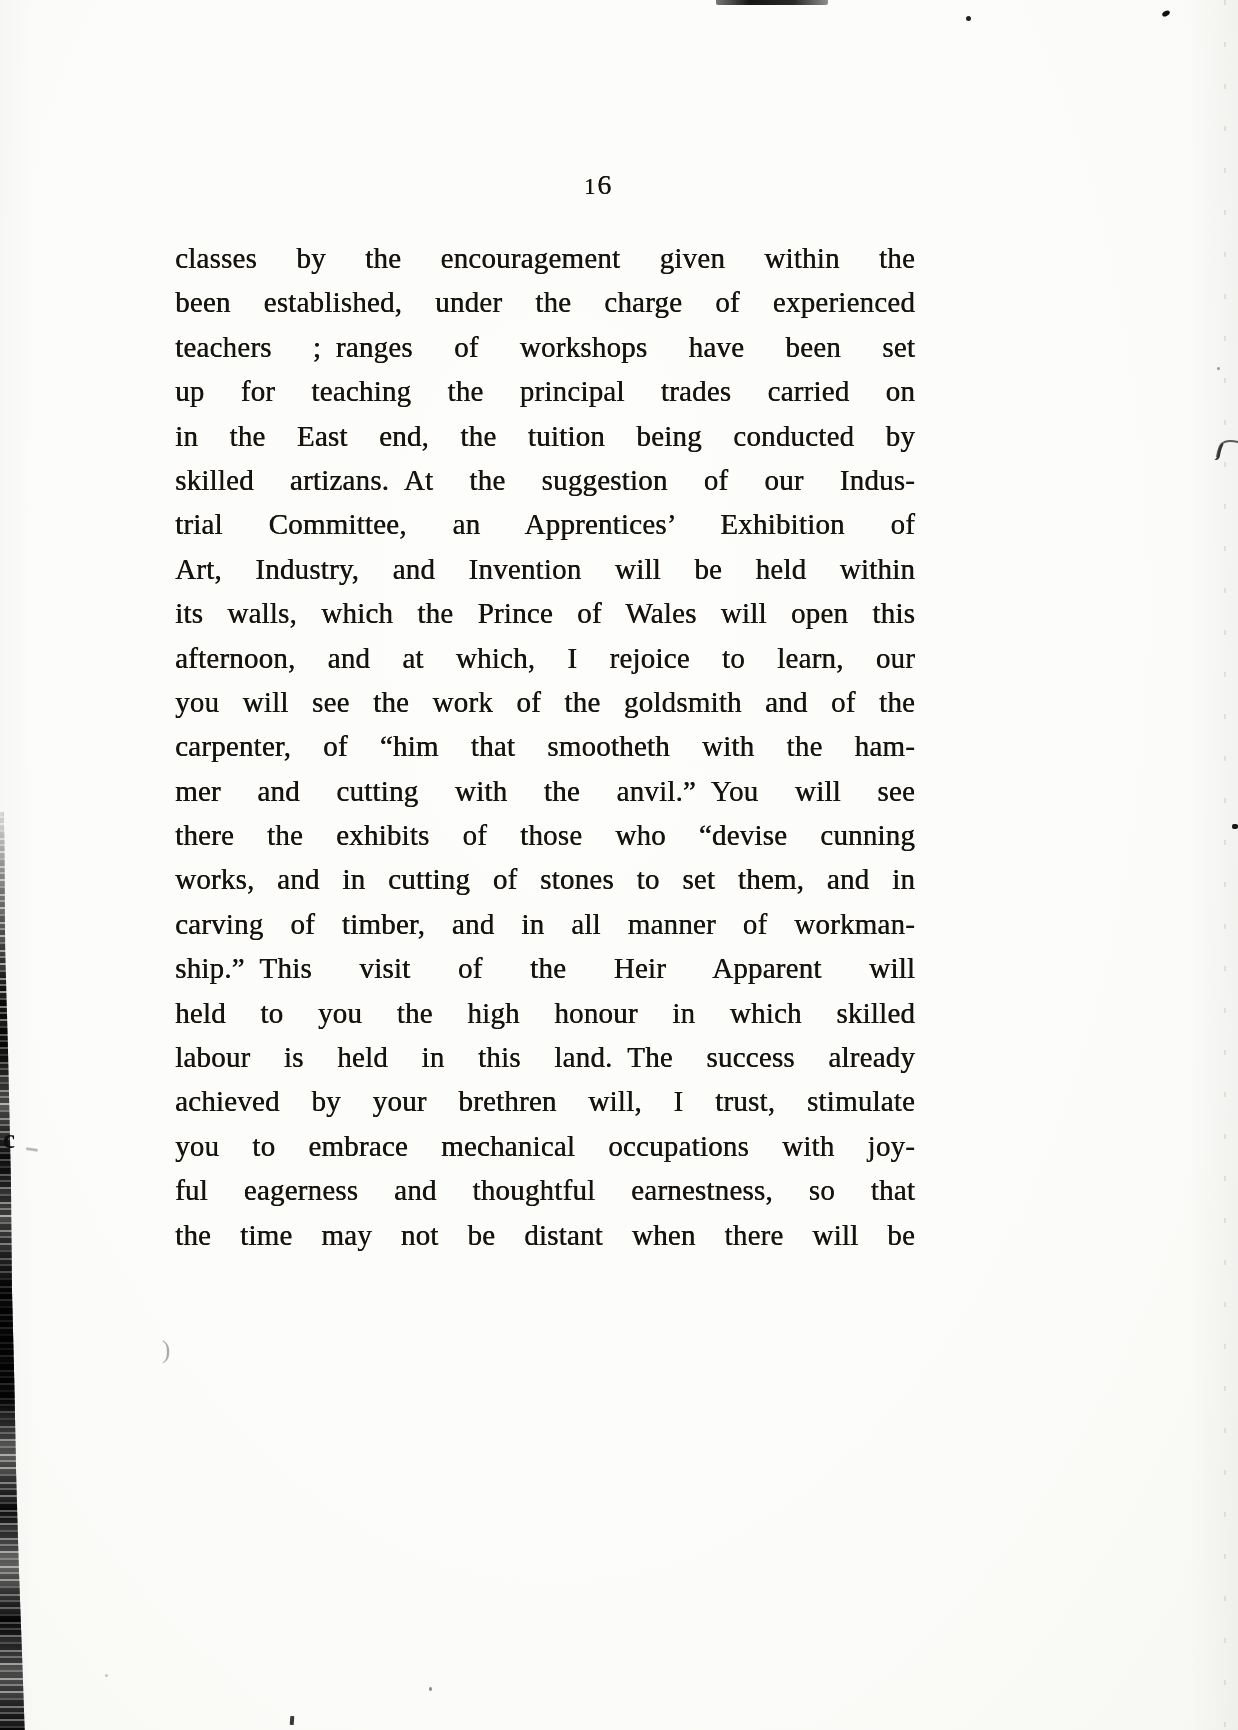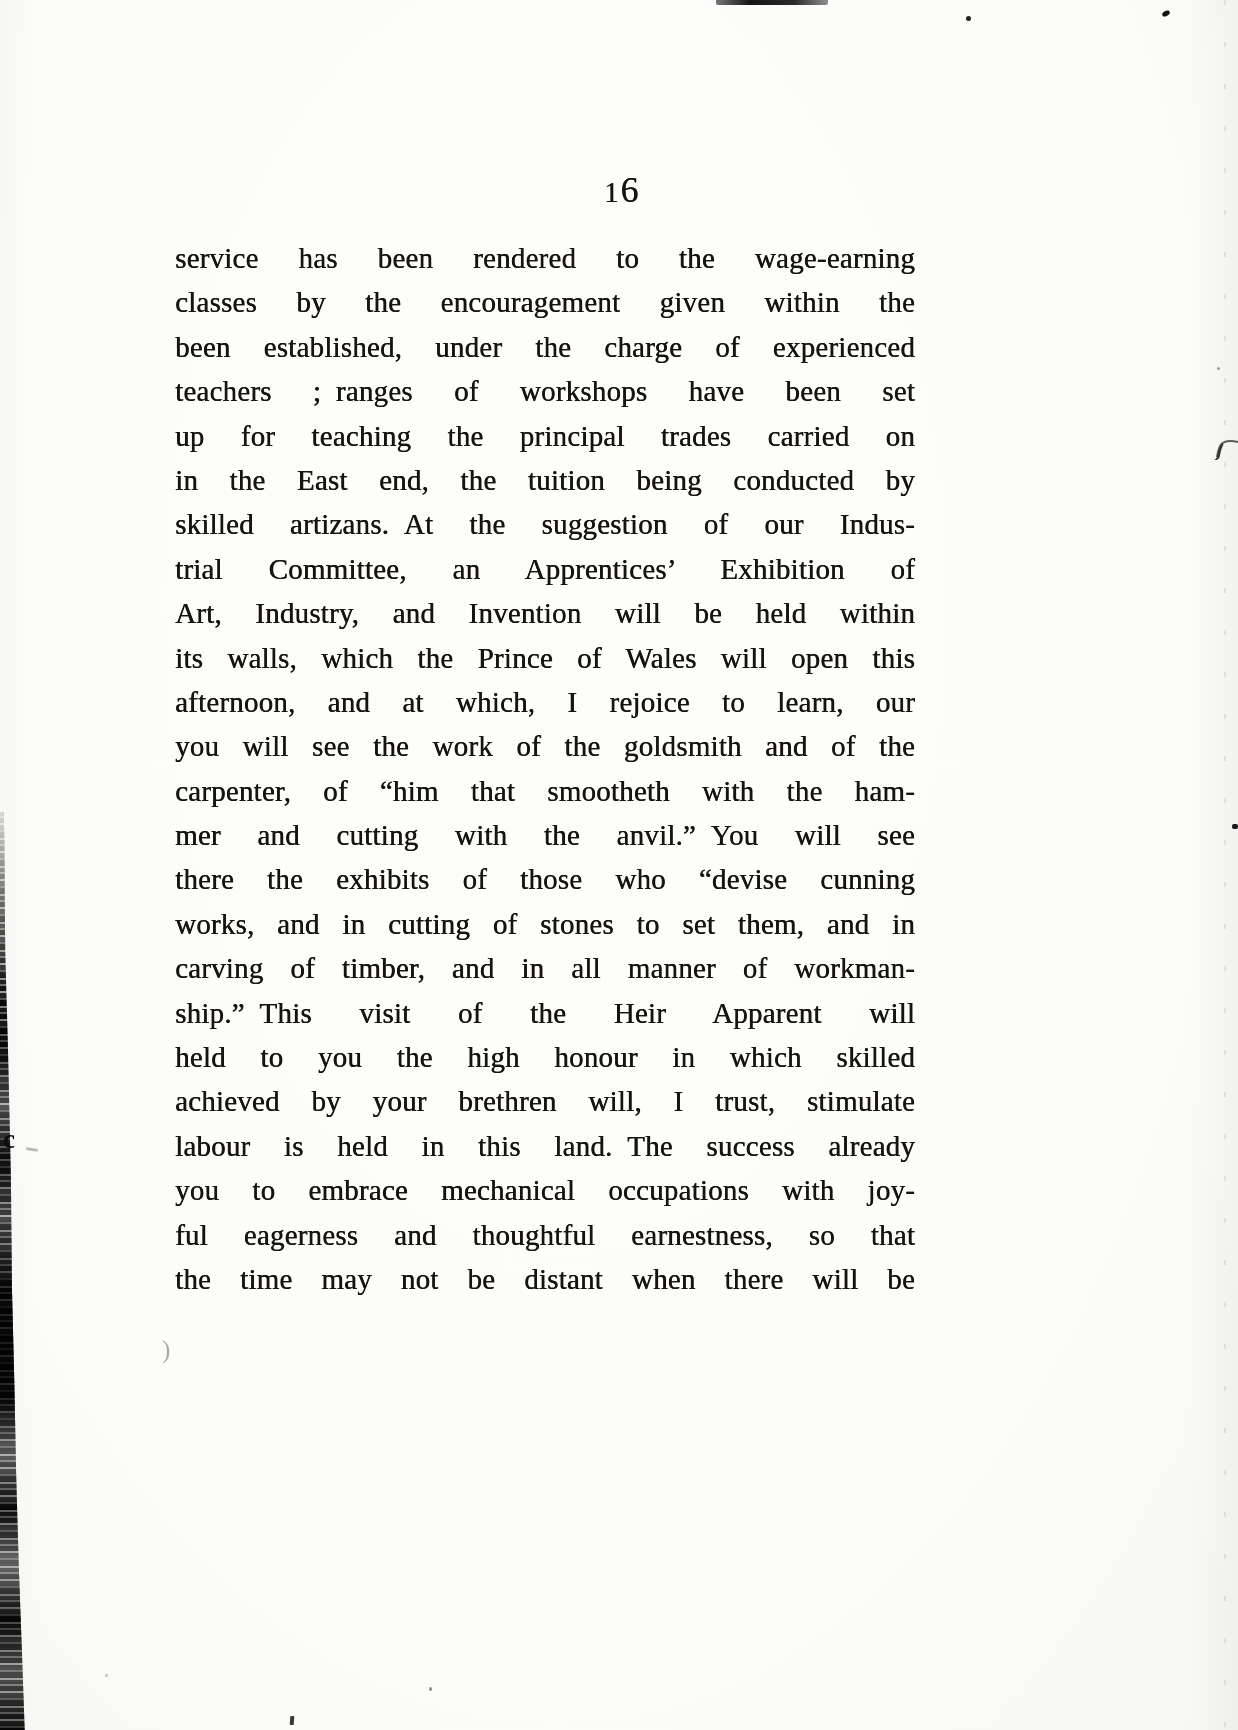--- a/index.html
+++ b/index.html
@@ -16,25 +16,24 @@
       radial-gradient(ellipse at 45% 35%, #fdfdfc 0%, var(--paper) 60%, #f7f7f4 100%);
     overflow:hidden;
     font-family:"Liberation Serif","DejaVu Serif",serif;
     color:var(--ink);
   }
 
   
   .page-number{
     position:absolute;
     left:584px;top:169px;
-    font-size:36px;
+    font-size:28px;
     letter-spacing:2px;
     color:var(--ink);
     text-shadow:0.4px 0 0 currentColor;
-    margin-left:20px;
   }
   .page-number::first-letter{font-size:0.8em;}
 
   
   .text-block{
     position:absolute;
     left:175px;top:236px;
     width:740px;
   }
   .text-line{
@@ -115,41 +114,40 @@
   .pen-mark{position:absolute;left:1198px;top:430px;}
 </style>
 </head>
 <body>
 
 <div class="page">
 
   <div class="page-number">16</div>
 
   <div class="text-block">
-      <div class="text-line">service has been rendered to the wage-earning</div>
       <div class="text-line">classes by the encouragement given within the</div>
       <div class="text-line">been established, under the charge of experienced</div>
       <div class="text-line">teachers ; ranges of workshops have been set</div>
       <div class="text-line">up for teaching the principal trades carried on</div>
       <div class="text-line">in the East end, the tuition being conducted by</div>
       <div class="text-line">skilled artizans. At the suggestion of our Indus-</div>
       <div class="text-line">trial Committee, an Apprentices’ Exhibition of</div>
       <div class="text-line">Art, Industry, and Invention will be held within</div>
       <div class="text-line">its walls, which the Prince of Wales will open this</div>
       <div class="text-line">afternoon, and at which, I rejoice to learn, our</div>
       <div class="text-line">you will see the work of the goldsmith and of the</div>
       <div class="text-line">carpenter, of “him that smootheth with the ham-</div>
       <div class="text-line">mer and cutting with the anvil.” You will see</div>
       <div class="text-line">there the exhibits of those who “devise cunning</div>
       <div class="text-line">works, and in cutting of stones to set them, and in</div>
       <div class="text-line">carving of timber, and in all manner of workman-</div>
       <div class="text-line">ship.” This visit of the Heir Apparent will</div>
       <div class="text-line">held to you the high honour in which skilled</div>
+      <div class="text-line">labour is held in this land. The success already</div>
       <div class="text-line">achieved by your brethren will, I trust, stimulate</div>
-      <div class="text-line">labour is held in this land. The success already</div>
       <div class="text-line">you to embrace mechanical occupations with joy-</div>
       <div class="text-line">ful eagerness and thoughtful earnestness, so that</div>
       <div class="text-line">the time may not be distant when there will be</div>
     </div>
 
   <div class="binding-band"></div>
 
   <div class="top-bar"></div>
 
   <div class="right-dots"></div>

